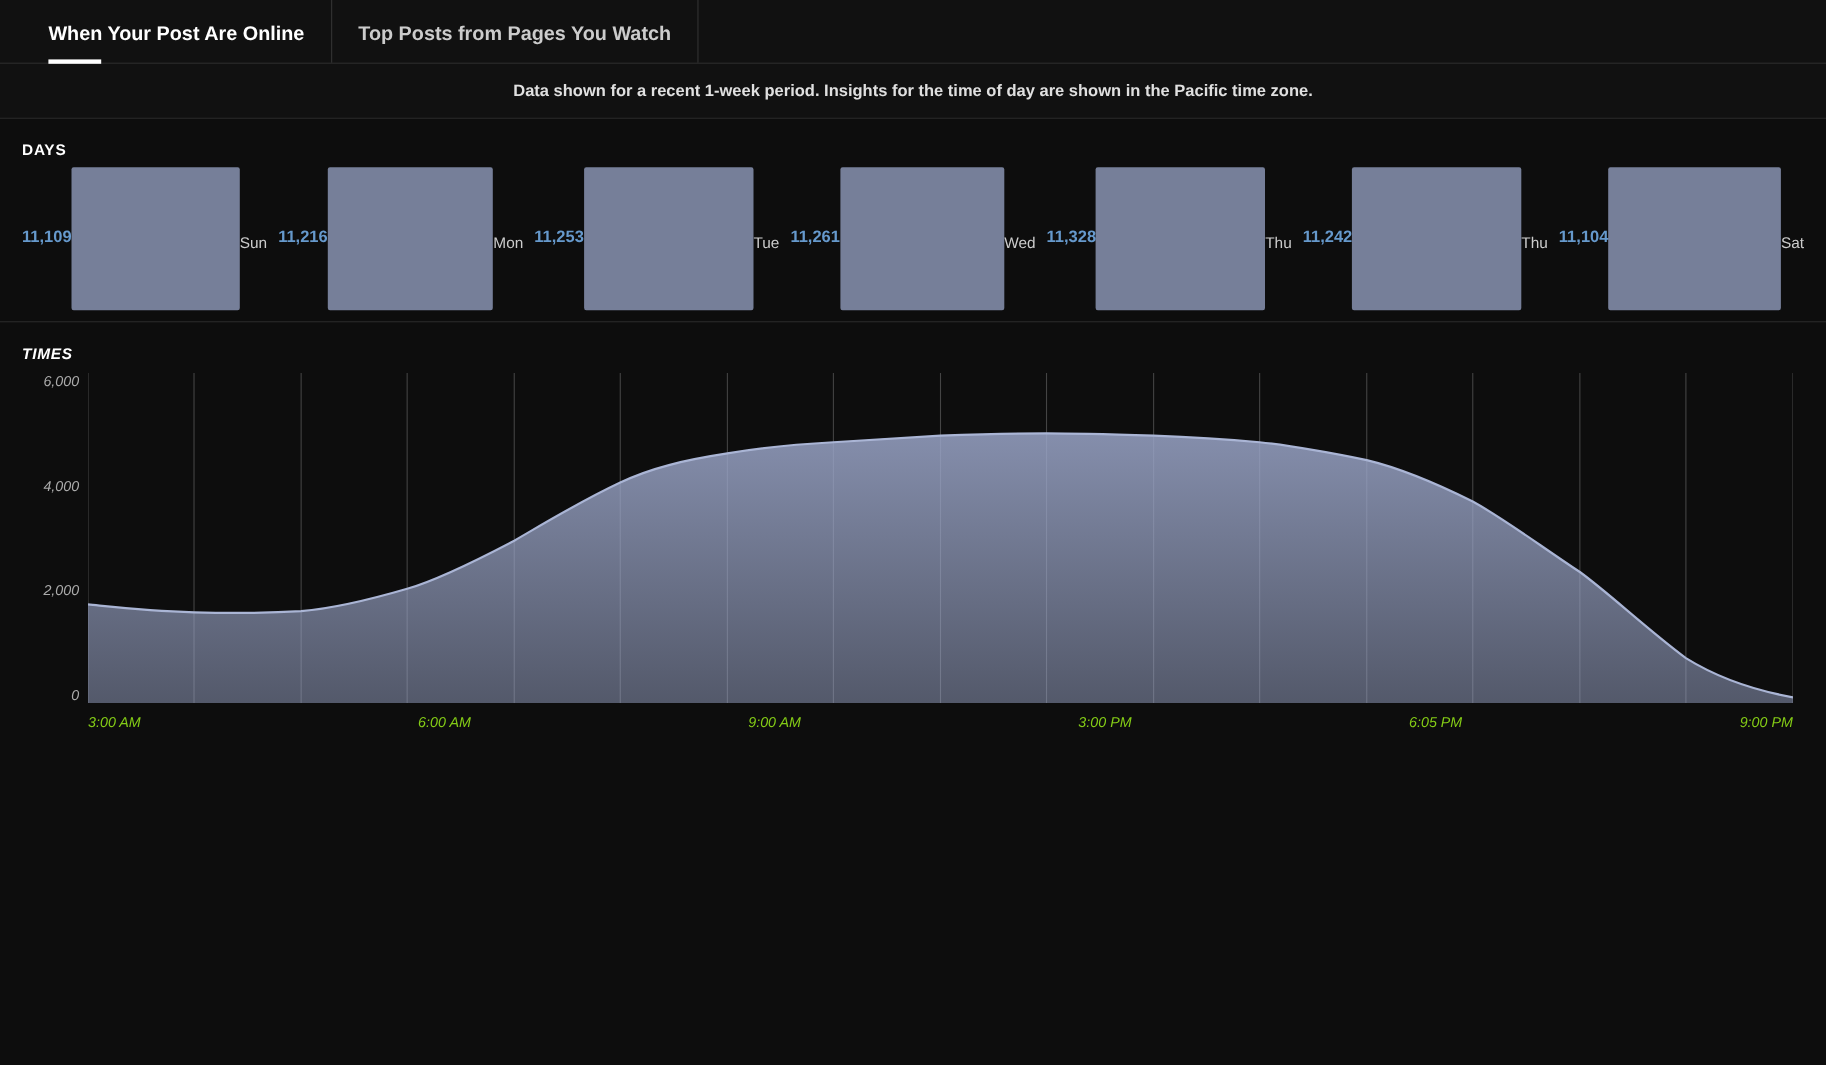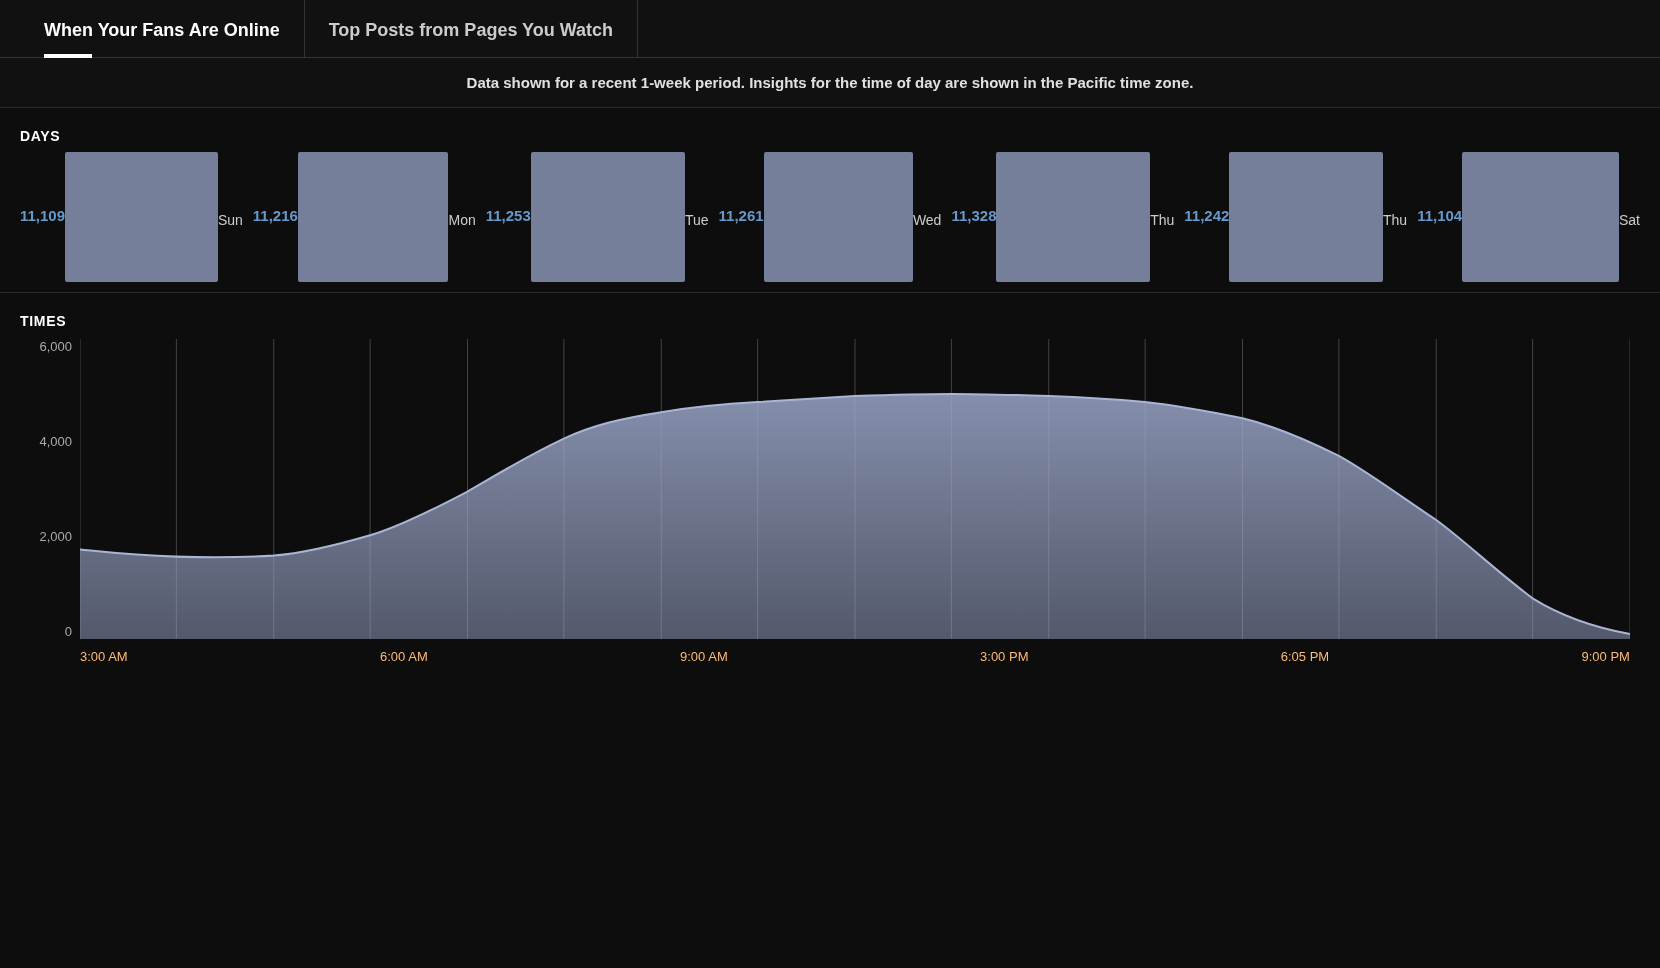--- a/index.html
+++ b/index.html
@@ -93,20 +93,21 @@
     }
     .day-name {
       font-size: 14px;
       color: #ccc;
       margin-top: 6px;
     }
 
     
     .times-section {
       padding: 20px 20px 20px;
+      font-style: italic;
     }
     .chart-area {
       position: relative;
       margin-top: 10px;
       height: 340px;
     }
     .y-axis {
       position: absolute;
       left: 0;
       top: 0;
@@ -135,34 +136,34 @@
       right: 10px;
       bottom: 0;
       height: 36px;
       display: flex;
       justify-content: space-between;
       align-items: flex-start;
       padding-top: 6px;
     }
     .x-label {
       font-size: 13px;
-      color: #fdba74;
+      color: #84cc16;
       text-align: left;
     }
     svg.line-chart {
       width: 100%;
       height: 100%;
     }
   </style>
 </head>
 <body>
 
 <div class="tab-bar">
   <div class="tab-item active">
-    <span>When Your Fans Are Online</span>
+    <span>When Your Post Are Online</span>
   </div>
   <div class="tab-item">
     <span>Top Posts from Pages You Watch</span>
   </div>
 </div>
 
 <div class="info-bar">
   <span>Data shown for a recent 1-week period. Insights for the time of day are shown in the Pacific time zone.</span>
 </div>
 

